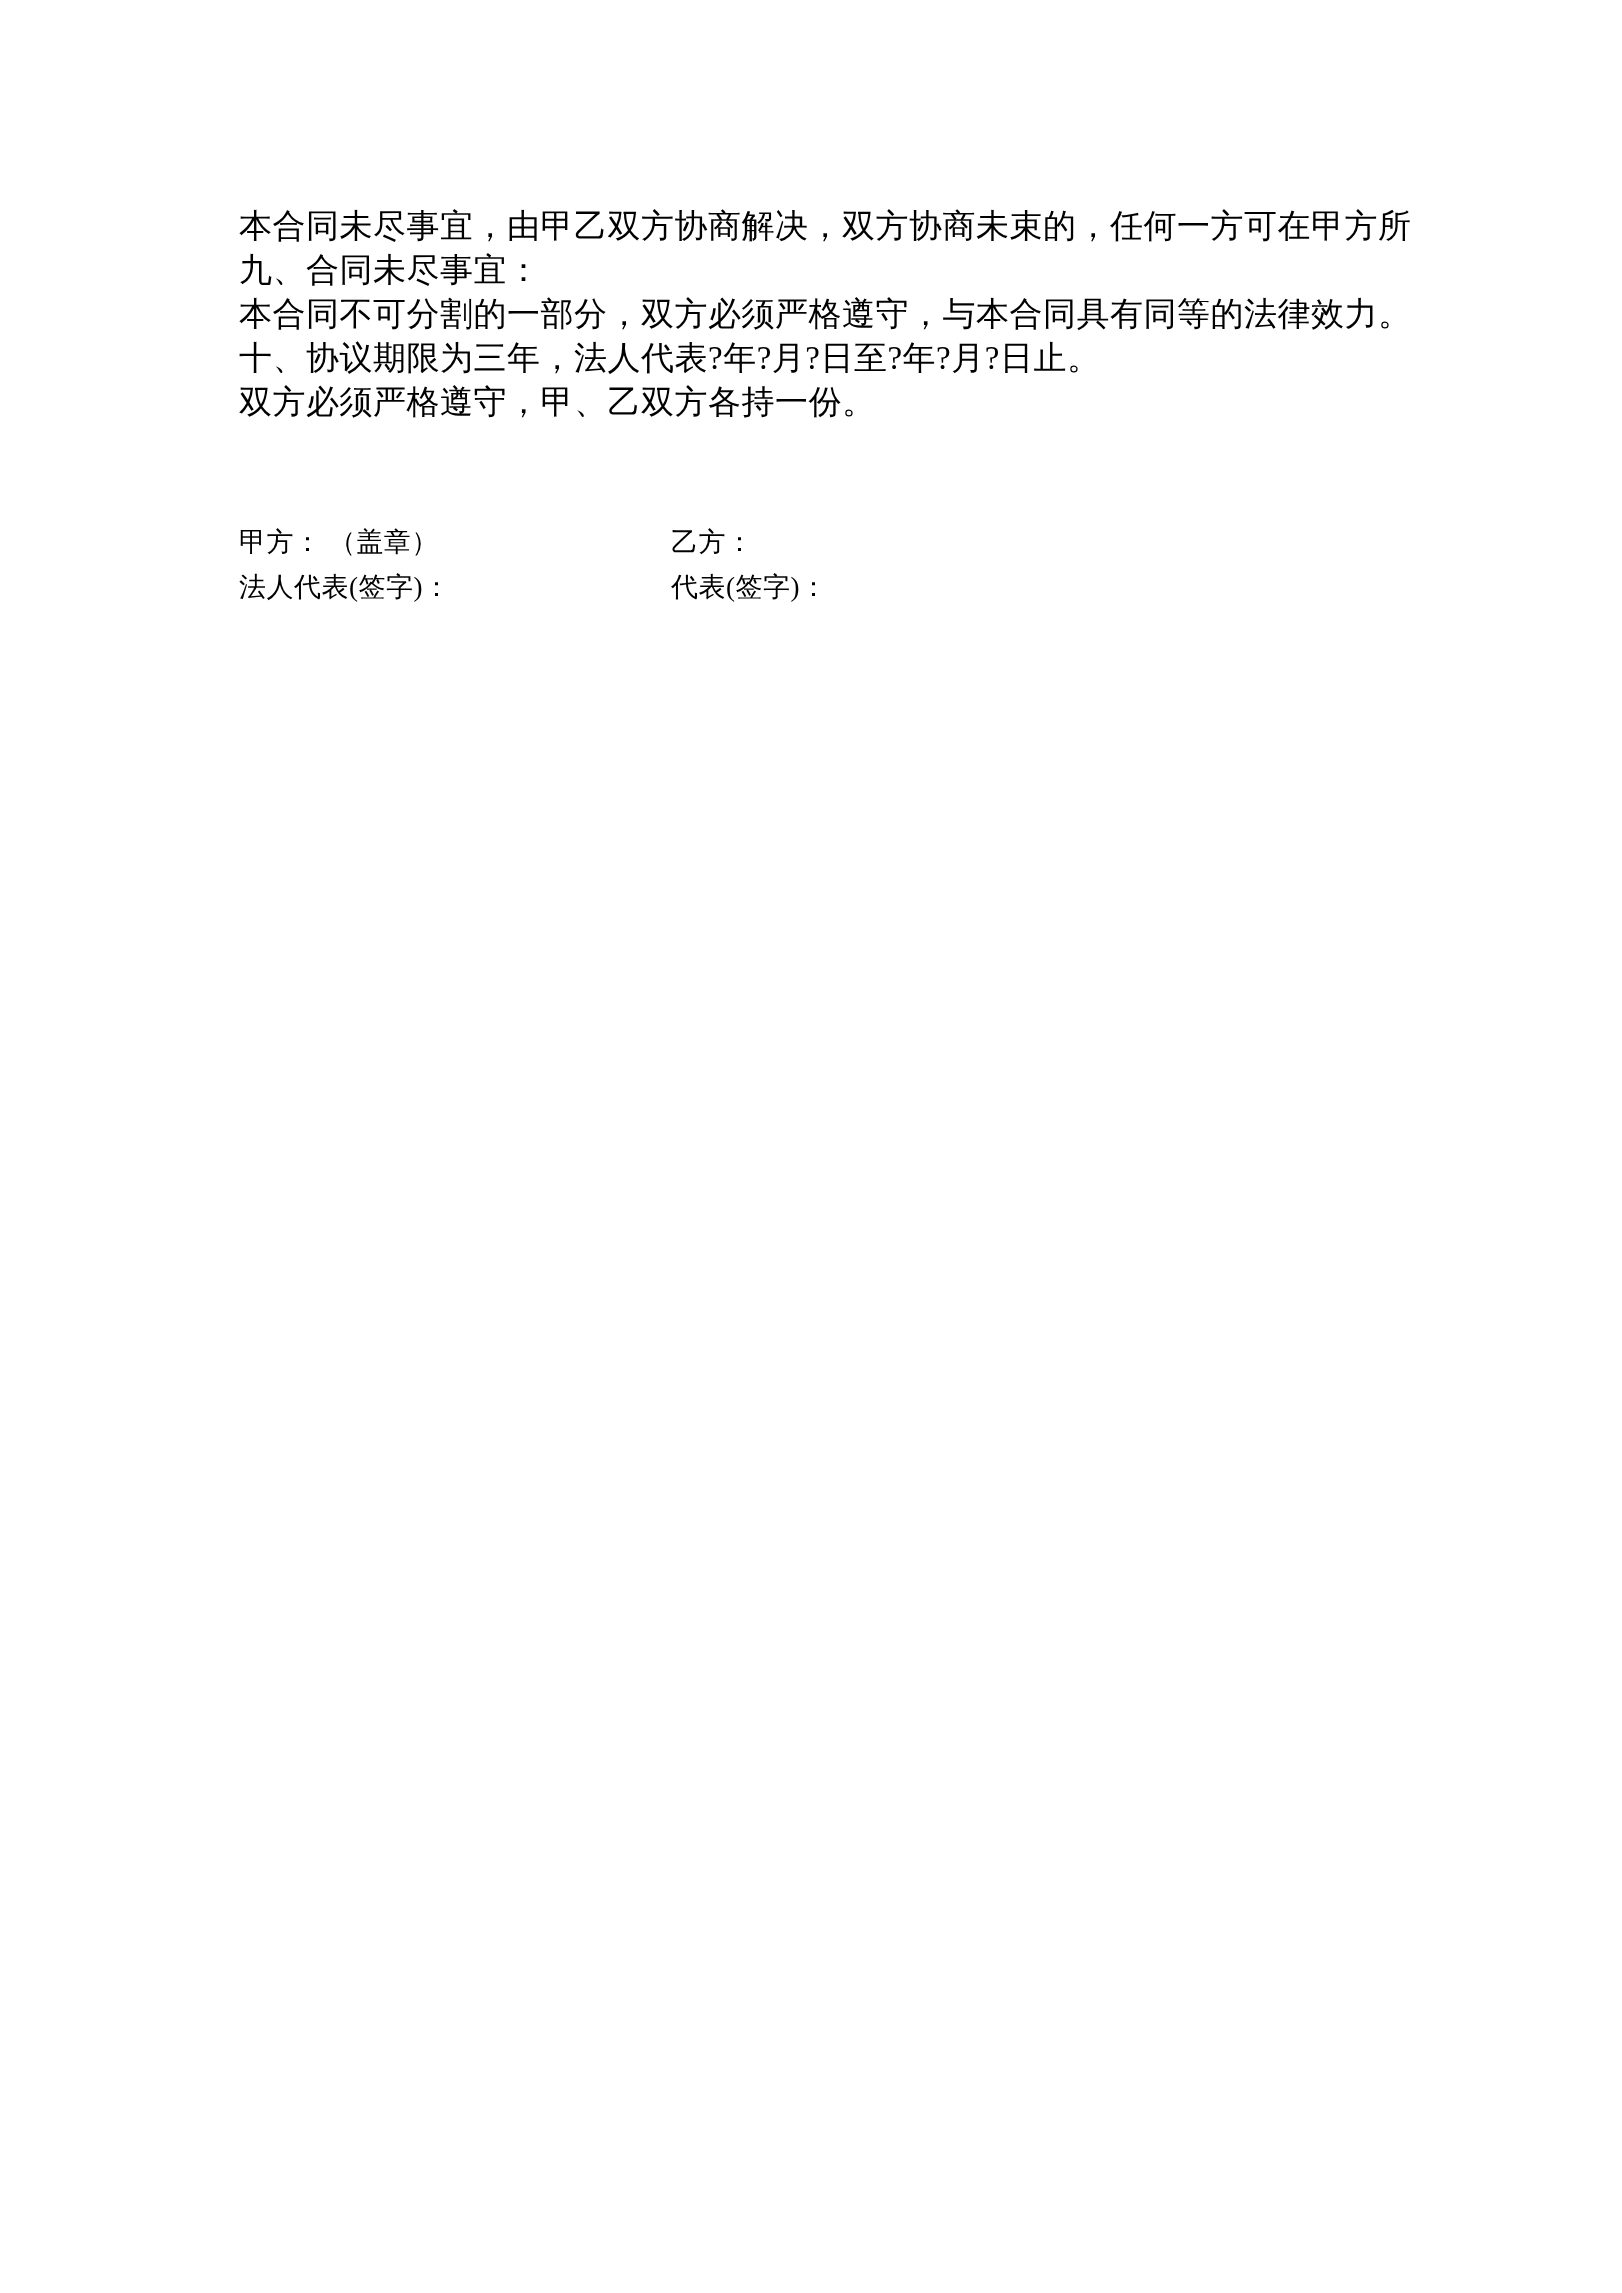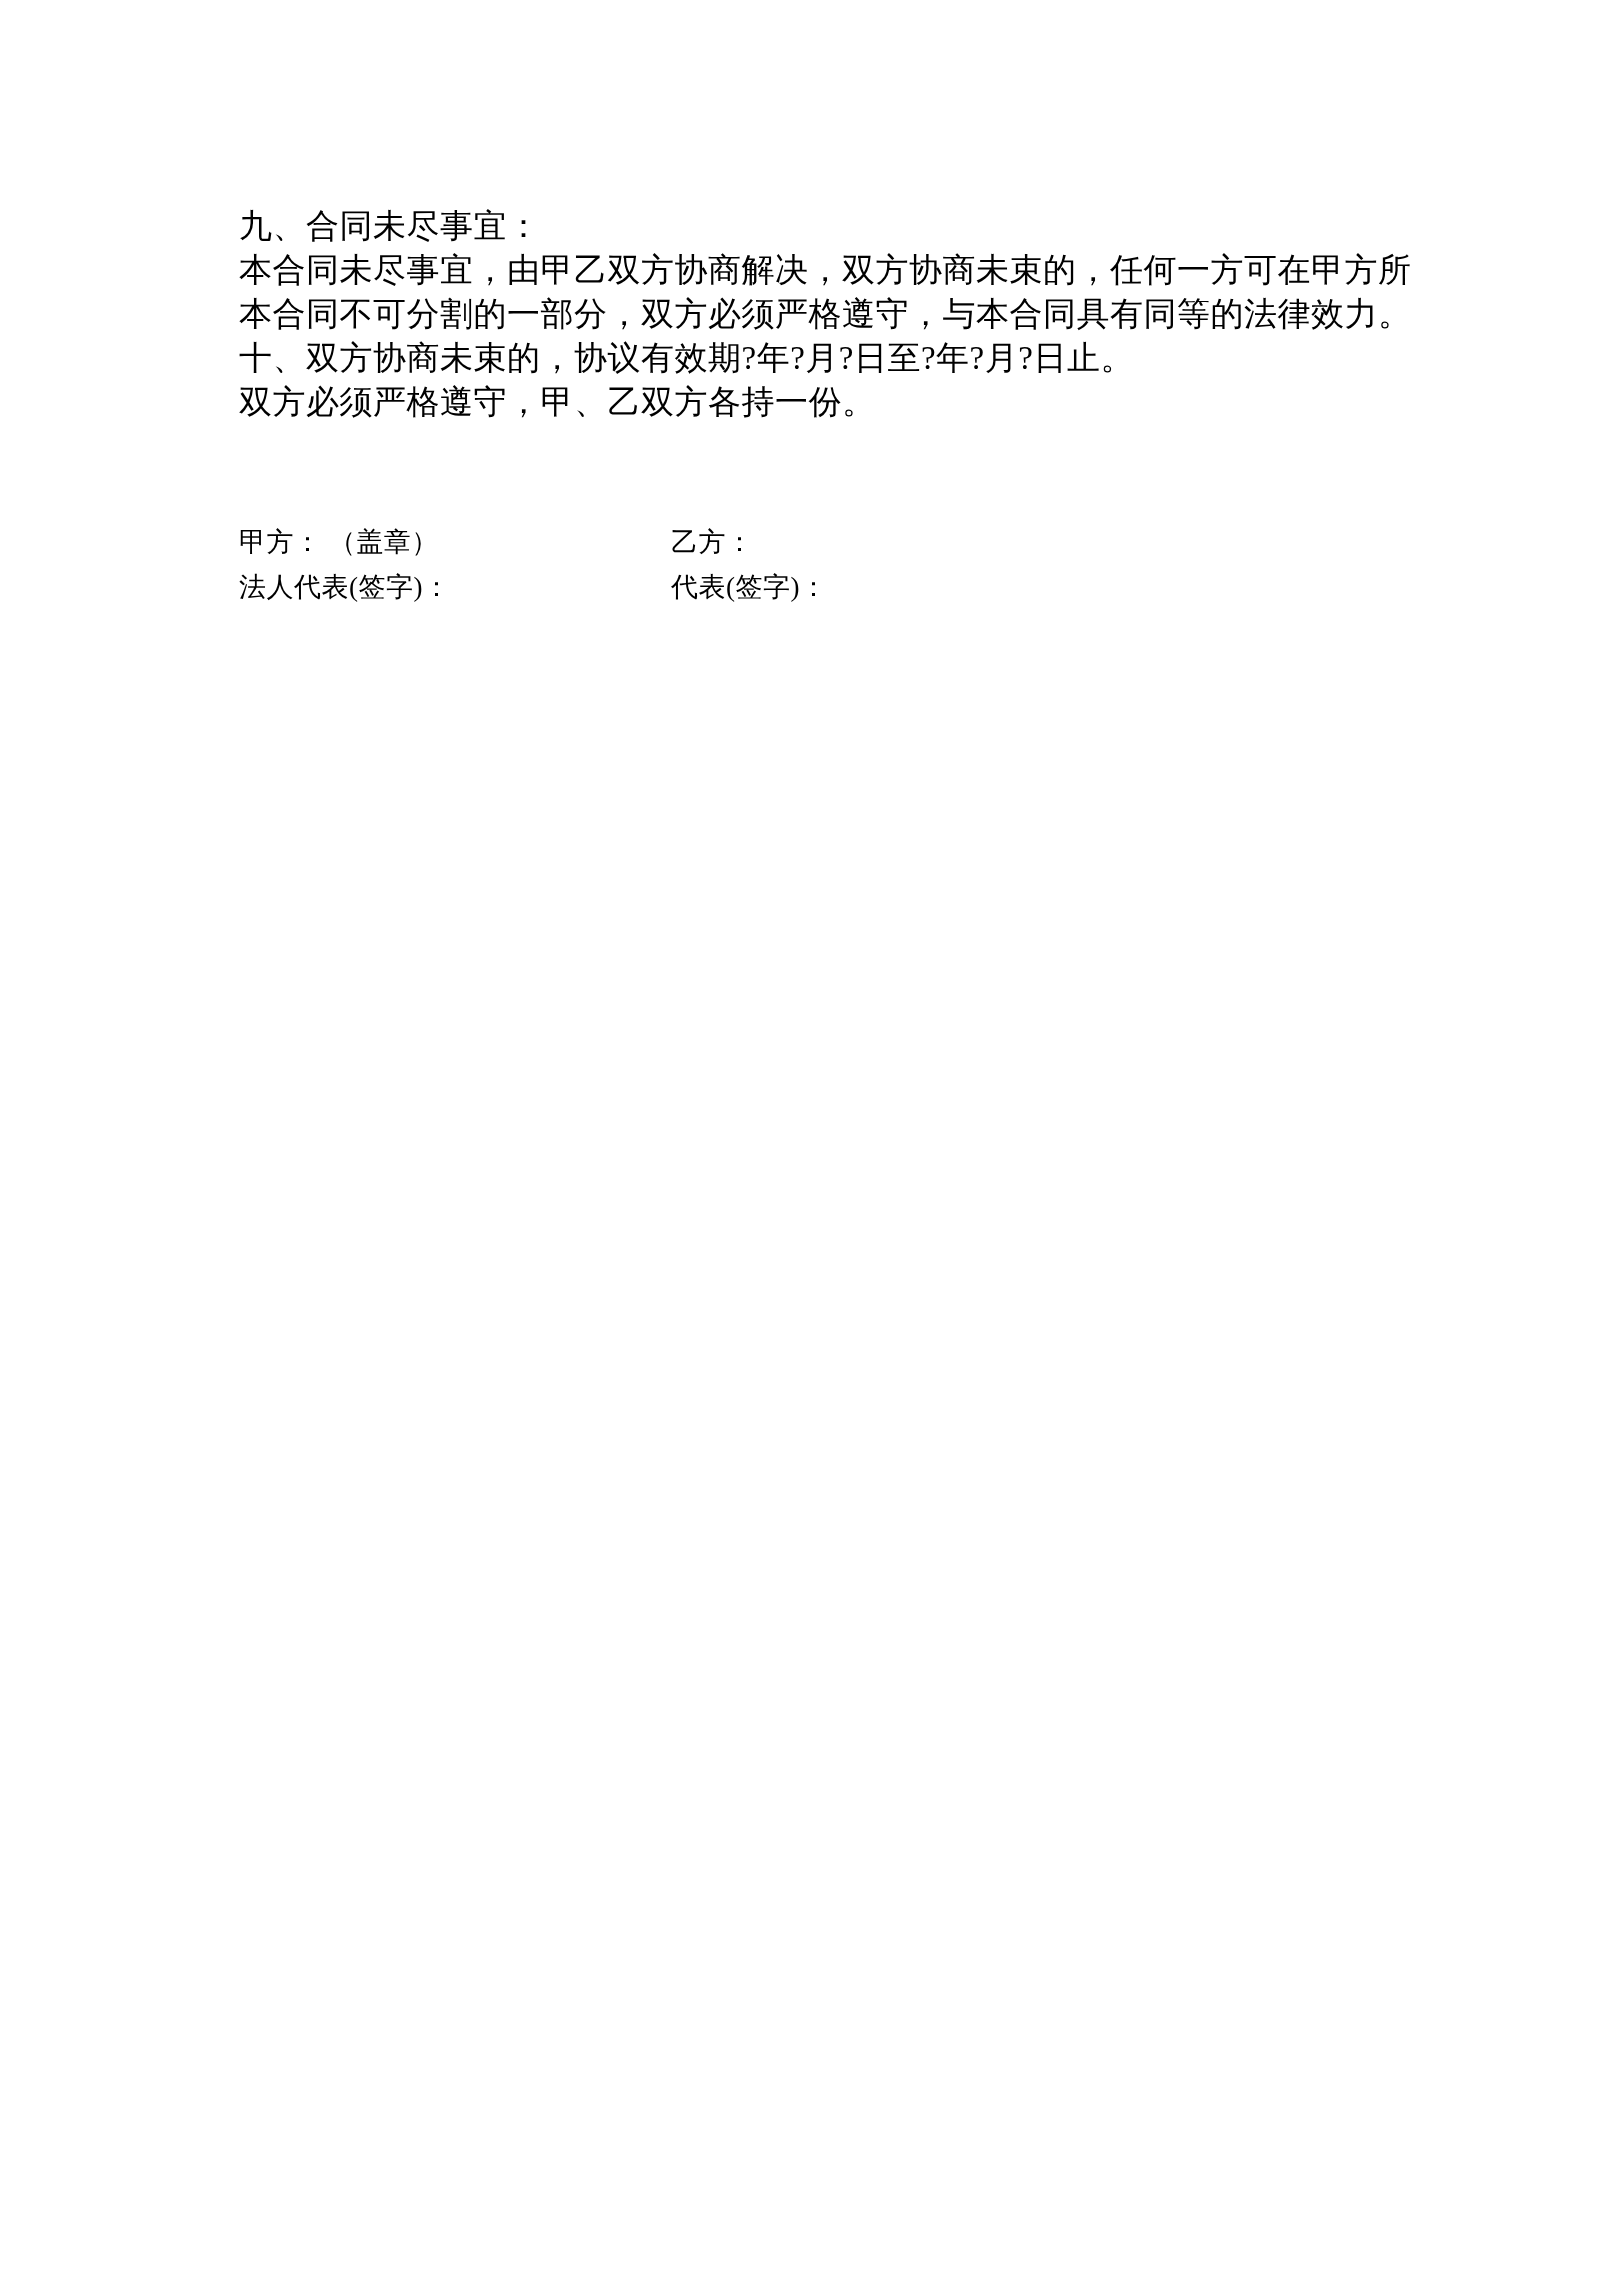--- a/index.html
+++ b/index.html
@@ -46,28 +46,28 @@
   .sig-col-b {
     flex: 0 0 auto;
   }
 </style>
 </head>
 <body>
 
 <div class="page">
   <div class="text-block">
 
+    <div class="line">本合同未尽事宜，由甲乙双方协商解决，双方协商未束的，任何一方可在甲方所</div>
+
     <div class="line">九、合同未尽事宜：</div>
-
-    <div class="line">本合同未尽事宜，由甲乙双方协商解决，双方协商未束的，任何一方可在甲方所</div>
 
 
     <div class="line">本合同不可分割的一部分，双方必须严格遵守，与本合同具有同等的法律效力。</div>
 
-    <div class="line">十、双方协商未束的，协议有效期?年?月?日至?年?月?日止。</div>
+    <div class="line">十、协议期限为三年，法人代表?年?月?日至?年?月?日止。</div>
 
     <div class="line">双方必须严格遵守，甲、乙双方各持一份。</div>
 
     <div class="gap-spacer"></div>
 
     <div class="sig-row">
       <span class="sig-col-a">甲方： （盖章）</span>
       <span class="sig-col-b">乙方：</span>
     </div>
 

